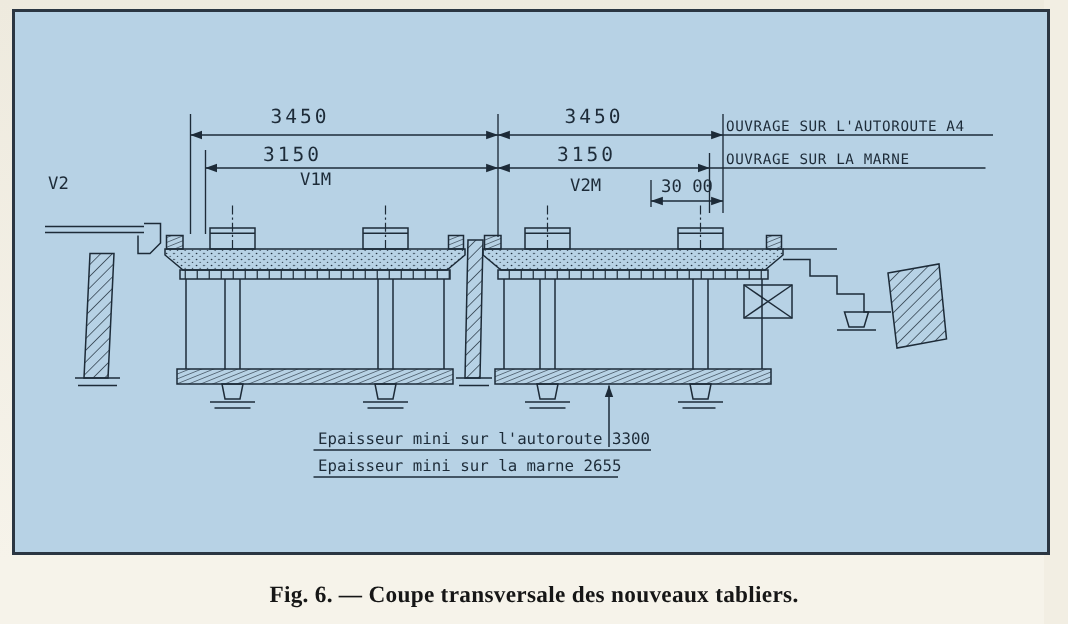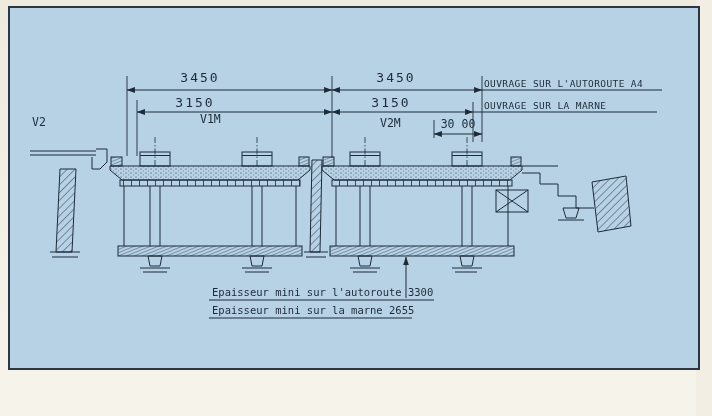--- a/index.html
+++ b/index.html
@@ -173,13 +173,16 @@
         <text x="22" y="118" font-size="11.5">V2</text>
         <text x="190" y="115" font-size="11.5">V1M</text>
         <text x="370" y="119" font-size="11.5">V2M</text>
         <text x="448" y="120" font-size="11.5" text-anchor="middle">30 00</text>
         <text x="202" y="288" font-size="10.5">Epaisseur mini sur l'autoroute 3300</text>
         <text x="202" y="306" font-size="10.5">Epaisseur mini sur la marne 2655</text>
       </g>
     </svg>
   </div>
 
+  <div class="caption">
+    <span>Fig. 6.</span><span>—</span><span>Coupe transversale des nouveaux tabliers.</span>
+  </div>
 </div>
 
 </body></html>

